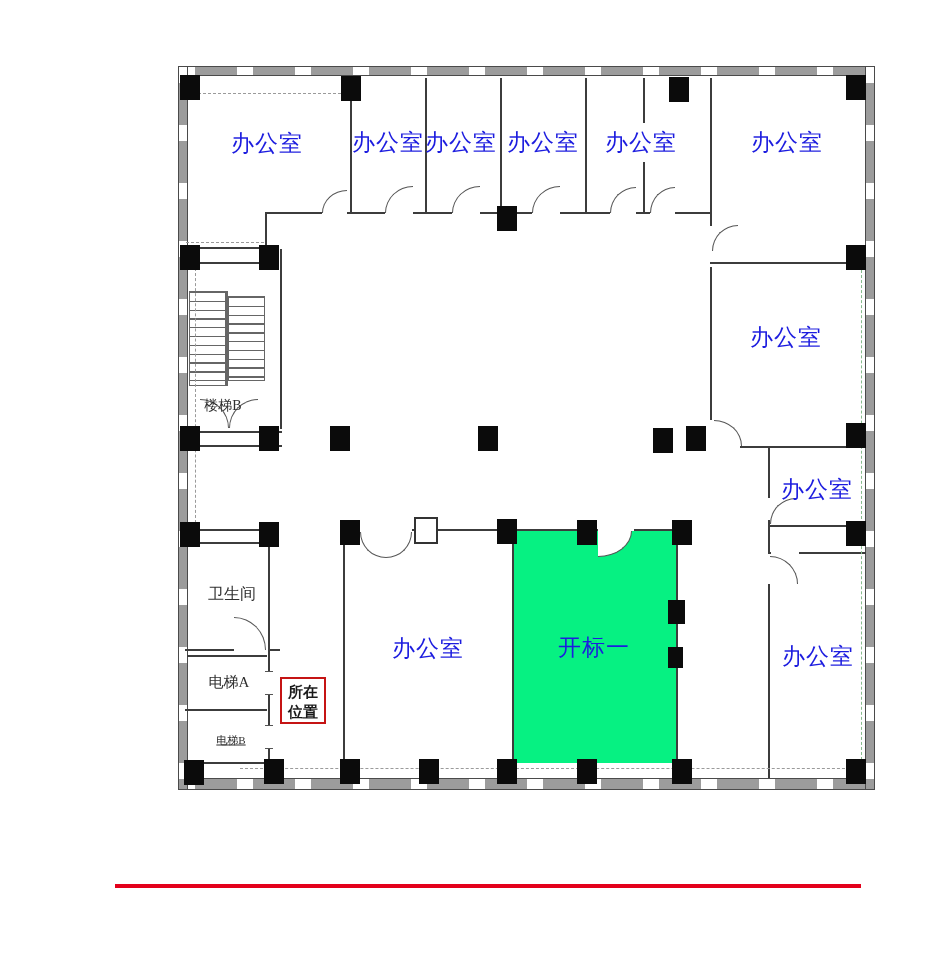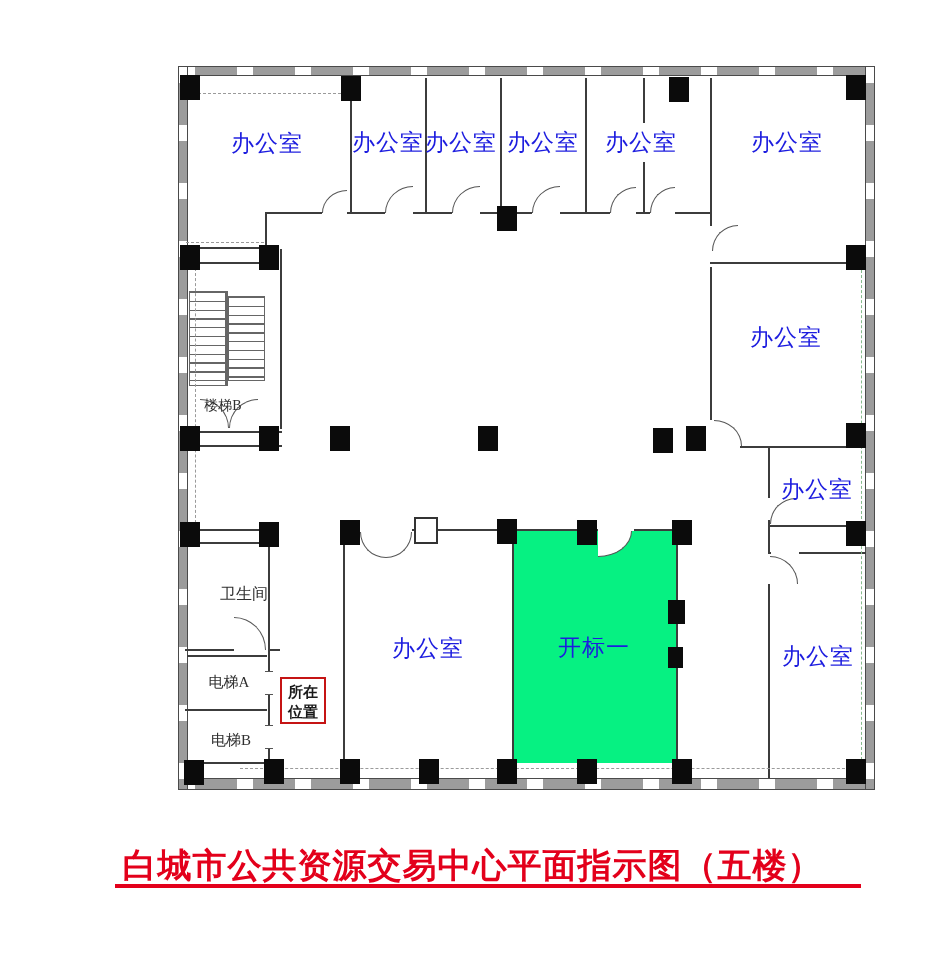--- a/index.html
+++ b/index.html
@@ -176,25 +176,24 @@
   <div class="lbl blue" style="left:461px;top:142px;">办公室</div>
   <div class="lbl blue" style="left:543px;top:142px;">办公室</div>
   <div class="lbl blue" style="left:641px;top:142px;">办公室</div>
   <div class="lbl blue" style="left:787px;top:142px;">办公室</div>
   <div class="lbl blue" style="left:786px;top:337px;">办公室</div>
   <div class="lbl blue" style="left:817px;top:489px;">办公室</div>
   <div class="lbl blue" style="left:818px;top:656px;">办公室</div>
   <div class="lbl blue" style="left:428px;top:648px;">办公室</div>
   <div class="lbl blue" style="left:594px;top:647px;">开标一</div>
   <div class="lbl sm" style="left:223px;top:406px;font-size:14px;">楼梯B</div>
-  <div class="lbl sm" style="left:244px;top:594px;font-size:16px;">卫生间</div>
+  <div class="lbl sm" style="left:232px;top:594px;font-size:16px;">卫生间</div>
   <div class="lbl sm" style="left:229px;top:682px;font-size:15px;">电梯A</div>
-  <div class="lbl sm" style="left:231px;top:740px;font-size:15px;">电梯B</div>
+  <div class="lbl sm" style="left:231px;top:740px;font-size:11px;text-decoration:underline;">电梯B</div>
 
   <div class="locbox" style="left:280px;top:677px;width:46px;height:47px;">
     <div>所在</div>
     <div>位置</div>
   </div>
 
-  <div class="title">白城市公共资源交易中心平面指示图（五楼）</div>
   <div class="underline"></div>
 
 </div>
 
 </body></html>

